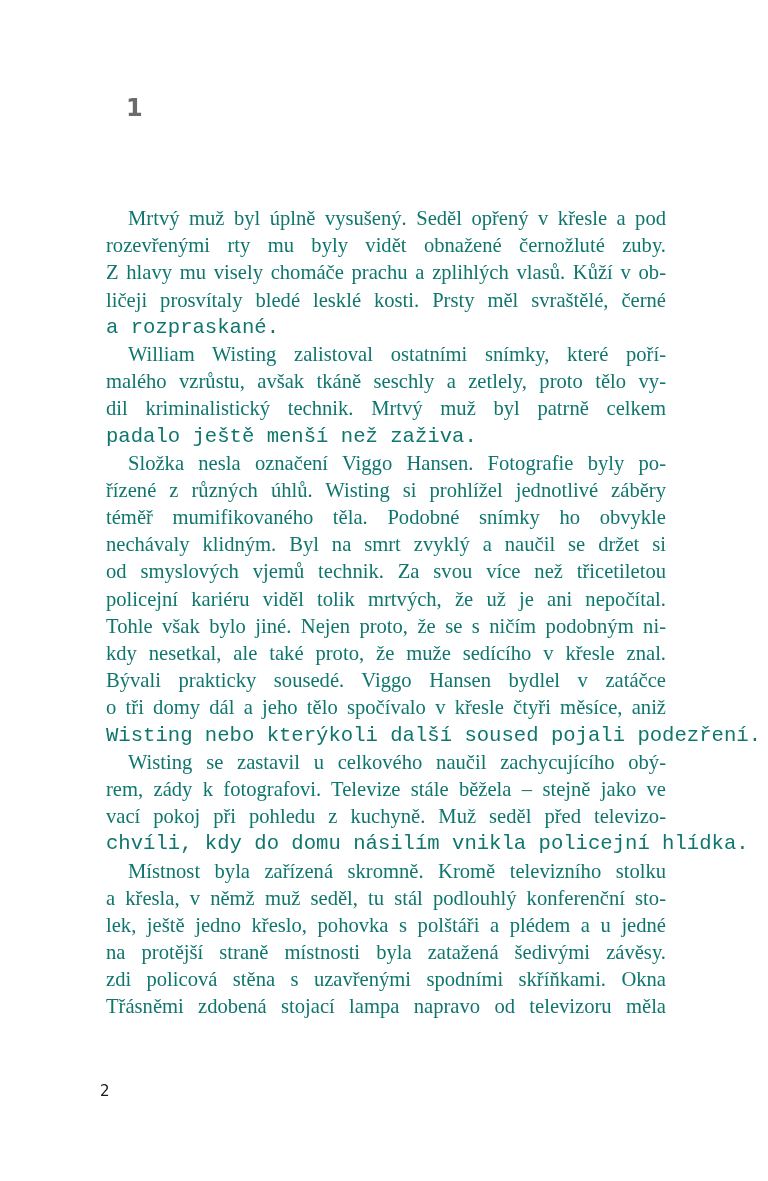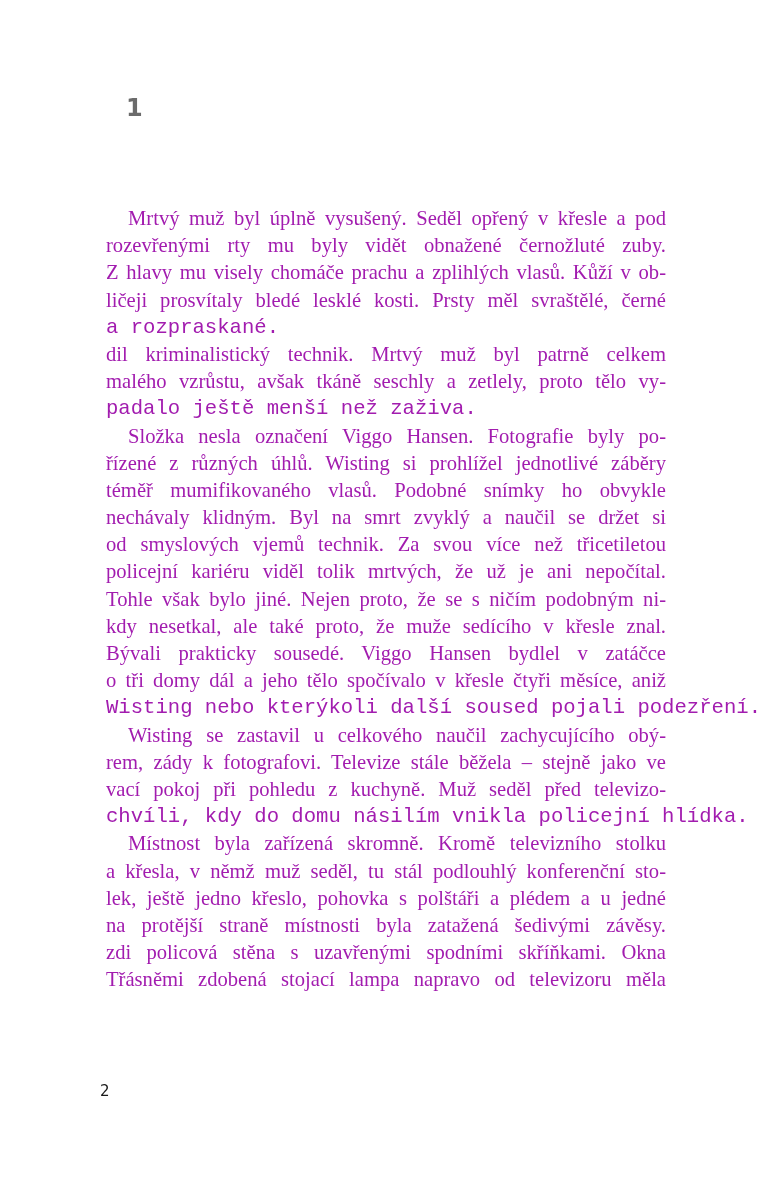--- a/index.html
+++ b/index.html
@@ -5,21 +5,21 @@
   html, body { margin: 0; padding: 0; background: #ffffff; }
   body { width: 768px; height: 1181px; position: relative; overflow: hidden; }
   .chapter-number {
     position: absolute; left: 126px; top: 96px;
     font-family: "DejaVu Sans", sans-serif; font-weight: bold;
     font-size: 24px; color: #6b6b6b; line-height: 1;
   }
   .body-text {
     position: absolute; left: 106px; top: 205px; width: 560px;
     font-family: "Liberation Serif", serif; font-size: 20.6px;
-    line-height: 27.2px; color: #a21caf;
+    line-height: 27.2px; color: #0f766e;
   }
   .line { white-space: nowrap; display: block; text-align: justify; text-align-last: justify; height: 27.2px; }
   .line.last { text-align-last: left; font-family: Liberation Mono, monospace; }
   .line.indent { padding-left: 22px; }
   .page-number {
     position: absolute; left: 100px; top: 1082px;
     font-family: "DejaVu Sans", sans-serif; font-size: 15px; color: #1a1a1a;
   }
 </style>
 </head>
@@ -29,28 +29,29 @@
 
 <div class="body-text" id="body-text">
     <div>
       <span class="line indent">Mrtvý muž byl úplně vysušený. Seděl opřený v křesle a pod</span>
       <span class="line">rozevřenými rty mu byly vidět obnažené černožluté zuby.</span>
       <span class="line">Z hlavy mu visely chomáče prachu a zplihlých vlasů. Kůží v ob-</span>
       <span class="line">ličeji prosvítaly bledé lesklé kosti. Prsty měl svraštělé, černé</span>
       <span class="line last">a rozpraskané.</span>
     </div>
     <div>
+      <span class="line indent">William Wisting zalistoval ostatními snímky, které poří-</span>
+      <span class="line">malého vzrůstu, avšak tkáně seschly a zetlely, proto tělo vy-</span>
       <span class="line">dil kriminalistický technik. Mrtvý muž byl patrně celkem</span>
-      <span class="line">malého vzrůstu, avšak tkáně seschly a zetlely, proto tělo vy-</span>
       <span class="line last">padalo ještě menší než zaživa.</span>
     </div>
     <div>
       <span class="line indent">Složka nesla označení Viggo Hansen. Fotografie byly po-</span>
       <span class="line">řízené z různých úhlů. Wisting si prohlížel jednotlivé záběry</span>
-      <span class="line">téměř mumifikovaného vlasů. Podobné snímky ho obvykle</span>
+      <span class="line">téměř mumifikovaného těla. Podobné snímky ho obvykle</span>
       <span class="line">nechávaly klidným. Byl na smrt zvyklý a naučil se držet si</span>
       <span class="line">od smyslových vjemů technik. Za svou více než třicetiletou</span>
       <span class="line">policejní kariéru viděl tolik mrtvých, že už je ani nepočítal.</span>
       <span class="line">Tohle však bylo jiné. Nejen proto, že se s ničím podobným ni-</span>
       <span class="line">kdy nesetkal, ale také proto, že muže sedícího v křesle znal.</span>
       <span class="line">Bývali prakticky sousedé. Viggo Hansen bydlel v zatáčce</span>
       <span class="line">o tři domy dál a jeho tělo spočívalo v křesle čtyři měsíce, aniž</span>
       <span class="line last">Wisting nebo kterýkoli další soused pojali podezření.</span>
     </div>
     <div>

